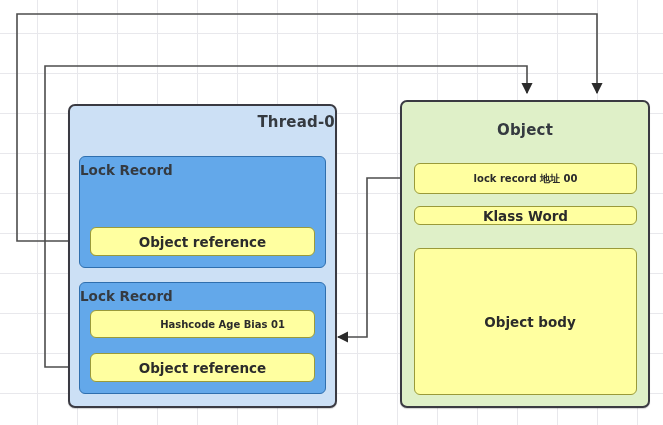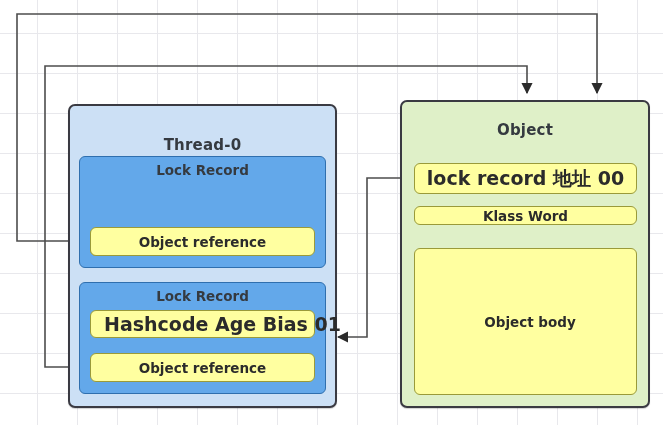--- a/index.html
+++ b/index.html
@@ -62,33 +62,32 @@
     text-align: center;
     font-weight: bold;
     color: #353a40;
     font-size: 15px;
     letter-spacing: 0.2px;
   }
   .sub-title {
     position: absolute;
     left: 0;
     right: 0;
-    text-align: center;
     font-weight: bold;
     color: #353a40;
     font-size: 13.5px;
   }
   .cell-text {
     font-weight: bold;
     color: #2b2b2b;
     font-size: 13.5px;
     white-space: nowrap;
   }
   .cell-text.small {
-    font-size: 19px;
+    font-size: 10px;
   }
 </style>
 </head>
 <body>
 
 <div id="canvas">
 
   <svg id="wires" viewBox="0 0 663 425" width="663" height="425">
     <defs>
       <marker id="arrow" viewBox="0 0 10 10" refX="9" refY="5" markerWidth="7" markerHeight="7" orient="auto-start-reverse">
@@ -97,21 +96,21 @@
     </defs>
 
     <path d="M 85 241 L 17 241 L 17 14 L 597 14 L 597 93" fill="none" stroke="#4d4d4d" stroke-width="1.6" marker-end="url(#arrow)"></path>
 
     <path d="M 85 367 L 45 367 L 45 66 L 527 66 L 527 93" fill="none" stroke="#4d4d4d" stroke-width="1.6" marker-end="url(#arrow)"></path>
 
     <path d="M 414 178 L 367 178 L 367 337 L 338 337" fill="none" stroke="#4d4d4d" stroke-width="1.6" marker-end="url(#arrow)"></path>
   </svg>
 
   <div class="node thread-box" style="left:68px; top:104px; width:269px; height:304px;">
-    <div class="title" style="top:30px;">Thread-0</div>
+    <div class="title" style="top:7px;text-align:right;">Thread-0</div>
   </div>
 
   <div class="node lock-record" style="left:79px; top:156px; width:247px; height:112px; box-shadow:none;">
     <div class="sub-title" style="top:5px;">Lock Record</div>
   </div>
   <div class="cell" style="position:absolute; left:90px; top:184px; width:189px; height:28px;margin-top:44px;">
     <span class="cell-text">null</span>
   </div>
   <div class="cell" style="position:absolute; left:90px; top:227px; width:225px; height:29px;">
     <span class="cell-text">Object reference</span>

